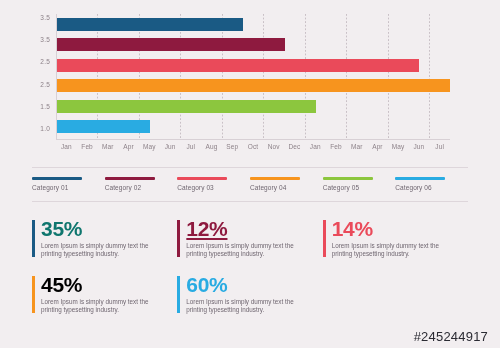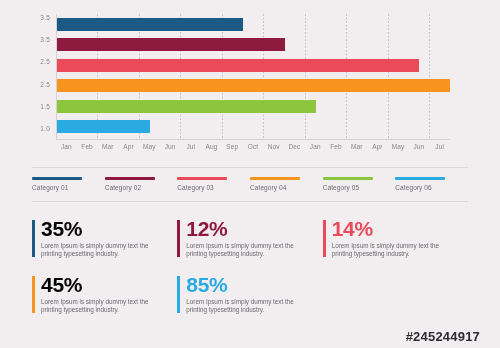--- a/index.html
+++ b/index.html
@@ -151,23 +151,23 @@
     font-size:6.3px;
     color:#6f6670;
     line-height:8.4px;
     margin-top:2px;
     max-width:120px;
   }
 
   
   #watermark {
     position:absolute;
-    right:20px; bottom:4px;
+    right:12px; bottom:4px;
     font-size:13px;
-    font-weight:bold;
+    font-weight:normal;
     color:#2b2b33;
     letter-spacing:0.2px;
     margin-top:43px;
   }
 </style>
 </head>
 <body>
 
 <div id="chart-section">
 
@@ -265,47 +265,47 @@
       <div class="legend-swatch" style="background: rgb(41, 171, 226);"></div>
       <div class="legend-label">Category 06</div>
     </div>
   </div>
 <div id="divider-bottom"></div>
 
 <div id="stats">
     <div class="stat">
       <div class="stat-accent" style="background: rgb(26, 90, 132);"></div>
       <div class="stat-body">
-        <div class="stat-value" style="color: #000000;">35%</div>
+        <div class="stat-value" style="color: #0f766e;">35%</div>
         <div class="stat-desc">Lorem Ipsum is simply dummy text the printing typesetting industry.</div>
       </div>
     </div>
     <div class="stat">
       <div class="stat-accent" style="background: rgb(142, 26, 63);"></div>
       <div class="stat-body">
-        <div class="stat-value" style="color: rgb(142, 26, 63);">12%</div>
+        <div class="stat-value" style="color: rgb(142, 26, 63); text-decoration: underline;">12%</div>
         <div class="stat-desc">Lorem Ipsum is simply dummy text the printing typesetting industry.</div>
       </div>
     </div>
     <div class="stat">
       <div class="stat-accent" style="background: rgb(234, 74, 90);"></div>
       <div class="stat-body">
         <div class="stat-value" style="color: rgb(234, 74, 90);">14%</div>
         <div class="stat-desc">Lorem Ipsum is simply dummy text the printing typesetting industry.</div>
       </div>
     </div>
     <div class="stat">
       <div class="stat-accent" style="background: rgb(247, 148, 30);"></div>
       <div class="stat-body">
         <div class="stat-value" style="color: #000000;">45%</div>
         <div class="stat-desc">Lorem Ipsum is simply dummy text the printing typesetting industry.</div>
       </div>
     </div>
     <div class="stat">
       <div class="stat-accent" style="background: rgb(41, 171, 226);"></div>
       <div class="stat-body">
-        <div class="stat-value" style="color: rgb(41, 171, 226);">85%</div>
+        <div class="stat-value" style="color: rgb(41, 171, 226);">60%</div>
         <div class="stat-desc">Lorem Ipsum is simply dummy text the printing typesetting industry.</div>
       </div>
     </div>
   </div>
 
 <div id="watermark">#245244917</div>
 
 </body></html>

